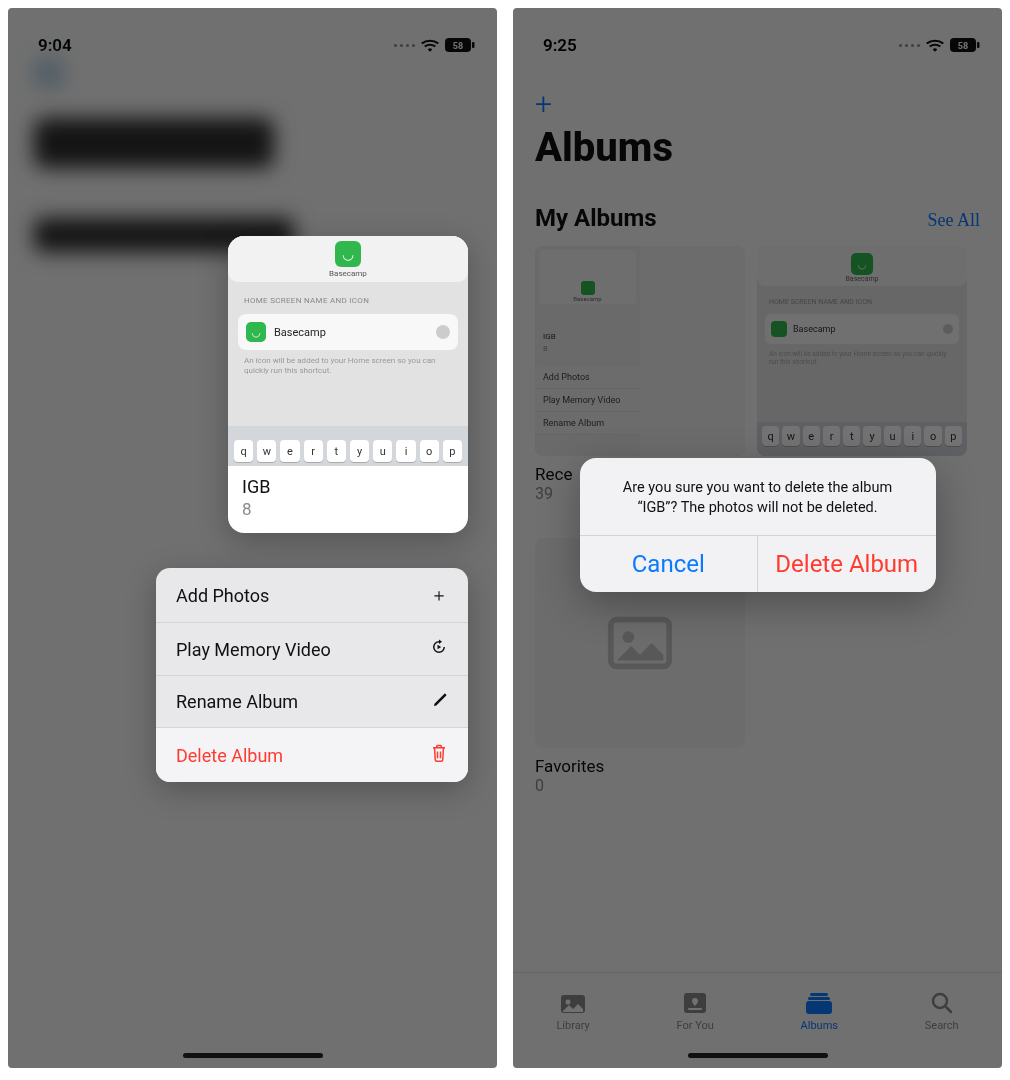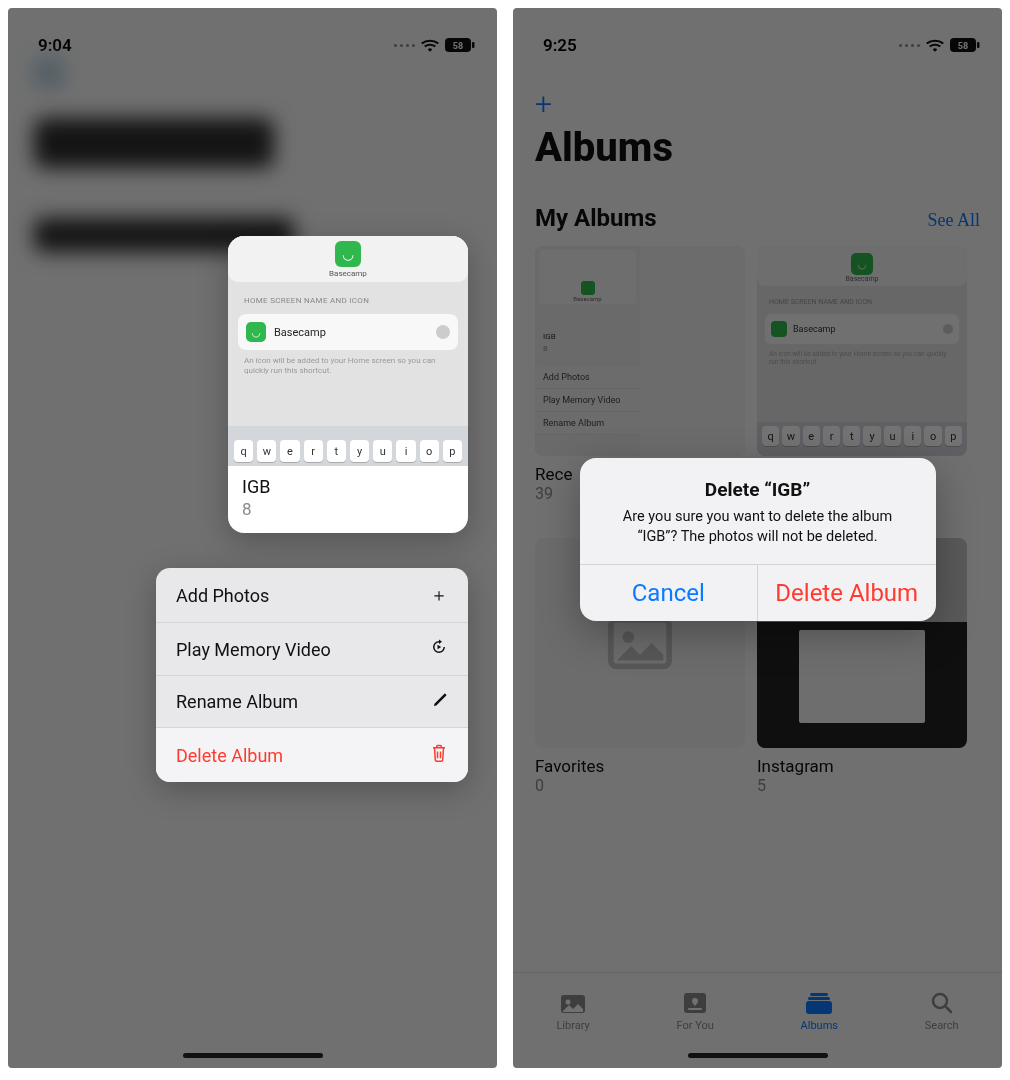--- a/index.html
+++ b/index.html
@@ -141,21 +141,21 @@
   .section-title { font-size:24px; font-weight:700; color:#111; }
   .see-all { font-size:18px; color:#0a7aff;font-family:Liberation Serif, serif; }
   .my-albums-sec { position:absolute; top:196px; left:0; right:0; }
   .album-grid {
     display:flex; gap:12px; padding:14px 22px 0;
   }
   .album-tile { width:210px; }
   .tile-thumb { width:210px; height:210px; background:#e4e4e4; border-radius:8px; position:relative; overflow:hidden; font-size:9px; }
   .tile-name { font-size:17px; color:#111; margin-top:8px; }
   .tile-count { font-size:16px; color:#8a8a8a; }
-  .row2 { position:absolute; top:530px; left:0; right:0; display:flex; gap:12px; padding:0 22px; }
+  .row2 { position:absolute; top:530px; left:0; right:0; display:flex; padding:0 22px; }
   .row2 .tile-thumb { height:210px; }
   .people-sec { position:absolute; top:862px; left:0; right:0; }
   .people-strip { margin:14px 22px 0; height:70px; border-radius:8px; background:linear-gradient(135deg,#4aa06a,#2b6d92,#8db589); position:relative; }
   
   .tab-bar {
     position:absolute; bottom:0; left:0; right:0; height:96px;
     background:rgba(248,248,248,0.96);
     border-top:1px solid rgba(0,0,0,0.1);
     display:flex; justify-content:space-around; align-items:center;
     padding-bottom:18px;
@@ -396,27 +396,20 @@
         <div class="tile-thumb" style="background:#f0f0f0;display:flex;align-items:center;justify-content:center;">
           <svg width="70" height="70" viewBox="0 0 24 24">
               <rect x="2" y="4" width="20" height="16" rx="2" fill="none" stroke="#c4c4c4" stroke-width="2"></rect>
               <circle cx="8" cy="10" r="2" fill="#c4c4c4"></circle>
               <path d="M4 18l5-5 3 3 4-4 4 4v2H4z" fill="#c4c4c4"></path>
             </svg>
         </div>
         <div class="tile-name">Favorites</div>
         <div class="tile-count">0</div>
       </div>
-      <div class="album-tile">
-        <div class="tile-thumb" style="background:linear-gradient(#c8c8c8 40%,#222 40%);">
-          <div style="position:absolute;top:44%;left:20%;width:60%;height:44%;background:#f4f4f4;border-radius:2px;"></div>
-        </div>
-        <div class="tile-name">Instagram</div>
-        <div class="tile-count">5</div>
-      </div>
     </div>
 
 
     <div class="tab-bar">
       <div class="tab">
         <span class="tab-icon">
           <svg width="28" height="24" viewBox="0 0 28 24">
               <rect x="2" y="4" width="24" height="18" rx="3" fill="#8a8a8a"></rect>
               <circle cx="9" cy="11" r="2.5" fill="#f8f8f8"></circle>
               <path d="M4 20l6-6 4 4 5-5 5 5v3H4z" fill="#f8f8f8"></path>
@@ -453,21 +446,20 @@
         </span>
         <span>Search</span>
       </div>
     </div>
   </div>
 
   <div class="dim-overlay"></div>
 
   <div class="alert">
     <div class="alert-body">
-      <div class="alert-title">Delete “IGB”</div>
       <div class="alert-msg">Are you sure you want to delete the album “IGB”? The photos will not be deleted.</div>
     </div>
     <div class="alert-buttons">
       <div class="alert-btn cancel">Cancel</div>
       <div class="alert-btn delete">Delete Album</div>
     </div>
   </div>
 
   <div class="home-indicator" style="background:#111;"></div>
 </div>

